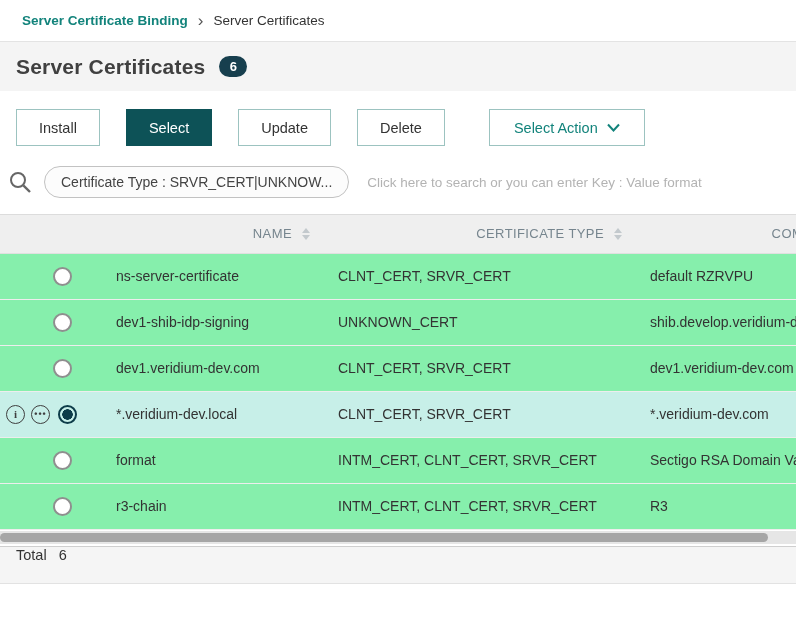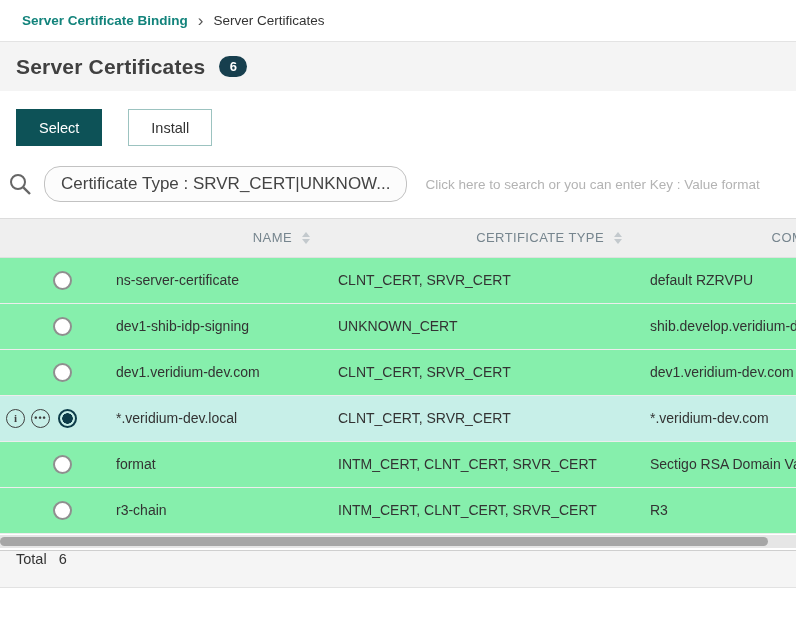--- a/index.html
+++ b/index.html
@@ -25,21 +25,21 @@
   .count-badge{background:var(--badge);color:#fff;min-width:28px;height:21px;border-radius:11px;display:inline-flex;align-items:center;justify-content:center;font-size:13px;font-weight:700;padding:0 8px;}
   
   .toolbar{display:flex;align-items:center;gap:26px;padding:18px 16px 18px;}
   .btn{height:37px;padding:0 22px;background:#fff;border:1px solid #9cc3c0;color:#333;font-size:14.5px;font-family:inherit;cursor:pointer;}
   .btn.primary{background:var(--primary);border-color:var(--primary);color:#fff;}
   .btn.action{color:var(--accent);display:inline-flex;align-items:center;gap:9px;padding:0 24px;margin-left:18px;}
   .chev{display:inline-flex;}
   
   .search-bar{display:flex;align-items:center;gap:12px;padding:2px 10px 16px 8px;}
   .search-icon{display:inline-flex;flex:0 0 auto;}
-  .chip{border:1px solid #c2c2c2;border-radius:16px;padding:7px 16px;font-size:17px;color:#444;background:#fcfcfc;white-space:nowrap;cursor:pointer;}
+  .chip{border:1px solid #c2c2c2;border-radius:16px;padding:7px 16px;font-size:14px;color:#444;background:#fcfcfc;white-space:nowrap;cursor:pointer;}
   .search-placeholder{color:#b3b3b3;font-size:13.5px;margin-left:6px;cursor:text;}
   
   .table-wrap{width:796px;overflow:hidden;border-top:1px solid #dcdcdc;}
   table{border-collapse:collapse;table-layout:fixed;width:900px;}
   col.c-radio{width:96px;} col.c-name{width:222px;} col.c-type{width:312px;} col.c-common{width:270px;}
   thead th{background:#efefef;height:38px;font-size:13px;color:#76858e;font-weight:400;text-align:right;padding:0 26px 0 20px;letter-spacing:.4px;border-bottom:1px solid #e0e0e0;position:relative;white-space:nowrap;}
   .sort{position:absolute;right:8px;top:50%;transform:translateY(-50%);display:flex;flex-direction:column;gap:2px;cursor:pointer;}
   .tri-up{width:0;height:0;border-left:4px solid transparent;border-right:4px solid transparent;border-bottom:5px solid #c3c9cd;}
   .tri-down{width:0;height:0;border-left:4px solid transparent;border-right:4px solid transparent;border-top:5px solid #c3c9cd;}
   tbody td{height:46px;border-bottom:1px solid #ededed;font-size:14px;color:#333;padding:0 10px 0 20px;white-space:nowrap;overflow:hidden;background:#86efac;}
@@ -68,22 +68,32 @@
   <span class="crumb-sep">›</span>
   <span class="crumb-current">Server Certificates</span>
 </div>
 
 <div class="title-bar">
   <h1 class="page-title">Server Certificates</h1>
   <span class="count-badge">6</span>
 </div>
 
 <div class="toolbar">
+  <button class="btn">Install</button>
   <button class="btn primary">Select</button>
-  <button class="btn">Install</button>
+  <button class="btn">Update</button>
+  <button class="btn">Delete</button>
+  <button class="btn action">
+    <span>Select Action</span>
+    <span class="chev">
+      <svg width="13" height="9" viewBox="0 0 13 9">
+          <polyline points="1,1.5 6.5,7.5 12,1.5" fill="none" stroke="#12837b" stroke-width="2"></polyline>
+        </svg>
+    </span>
+  </button>
 </div>
 
 <div class="search-bar">
   <span class="search-icon">
     <svg width="24" height="24" viewBox="0 0 24 24">
         <circle cx="10" cy="10" r="7" fill="none" stroke="#666" stroke-width="2"></circle>
         <line x1="15.3" y1="15.3" x2="22" y2="22" stroke="#666" stroke-width="2.4"></line>
       </svg>
   </span>
   <span class="chip">Certificate Type : SRVR_CERT|UNKNOW...</span>

